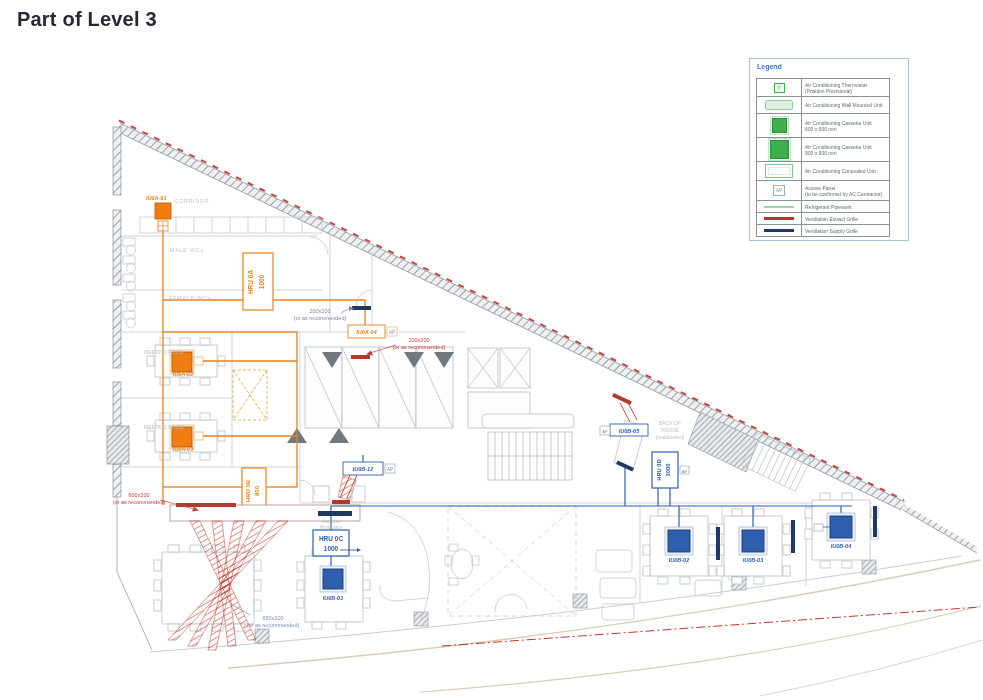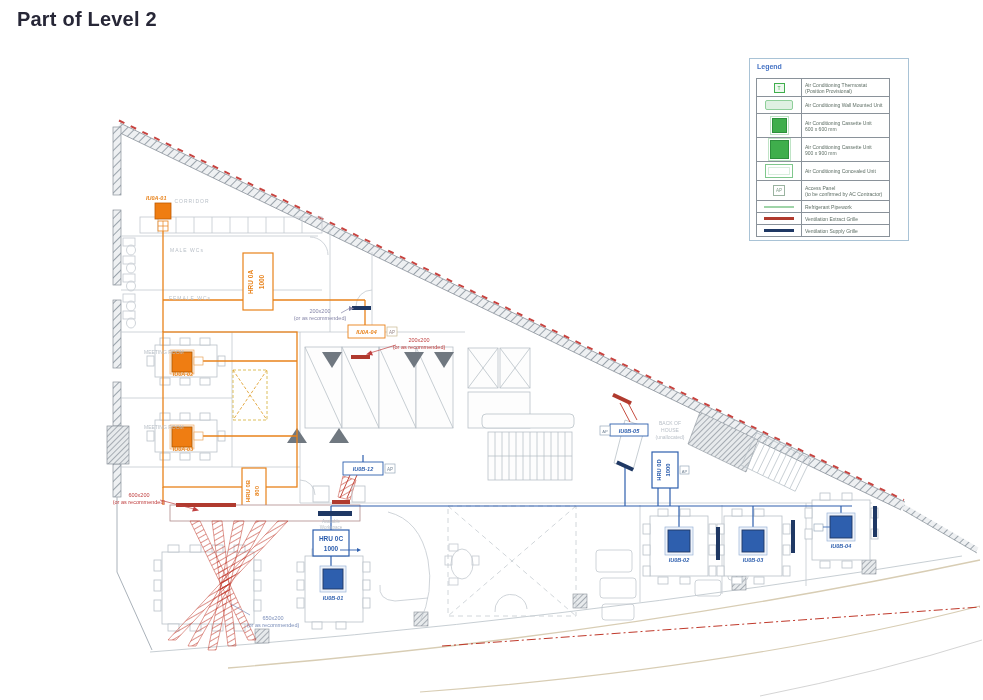--- a/index.html
+++ b/index.html
@@ -23,21 +23,21 @@
   .ic-conc{width:26px;height:12px;border:1px solid #7fc78c;background:#fff;box-shadow:inset 0 0 0 2px #fff,inset 0 0 0 3px #d8eedd;}
   .ic-ap{width:10px;height:9px;border:1px solid #9ab3a0;color:#7d9b86;font-size:4.5px;line-height:9px;text-align:center;}
   .ic-refr{width:30px;height:2px;background:#9fd4a8;}
   .ic-ext{width:30px;height:3px;background:#b03a2e;}
   .ic-sup{width:30px;height:3px;background:#1f3864;}
 </style>
 </head>
 <body>
 
 <div class="sheet">
-  <div class="title">Part of Level 2</div>
+  <div class="title">Part of Level 3</div>
 
   <svg width="983" height="700" viewBox="0 0 983 700">
     <defs>
       <pattern id="hatch" width="6" height="6" patternUnits="userSpaceOnUse" patternTransform="rotate(45)">
         <rect width="6" height="6" fill="#eef0f2"></rect>
           <line x1="0" y1="0" x2="0" y2="6" stroke="#9aa3ab" stroke-width="2"></line>
       </pattern>
       <pattern id="hatchDense" width="4" height="4" patternUnits="userSpaceOnUse" patternTransform="rotate(45)">
         <rect width="4" height="4" fill="#e7eaec"></rect>
           <line x1="0" y1="0" x2="0" y2="4" stroke="#8a929a" stroke-width="1.4"></line>

